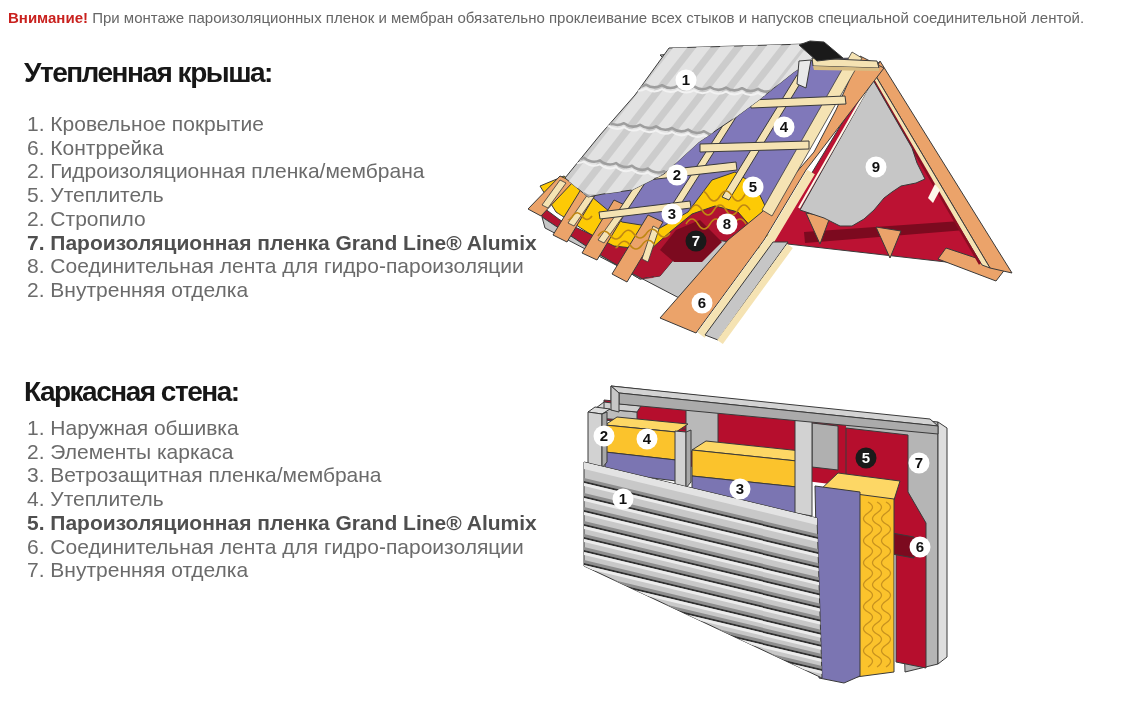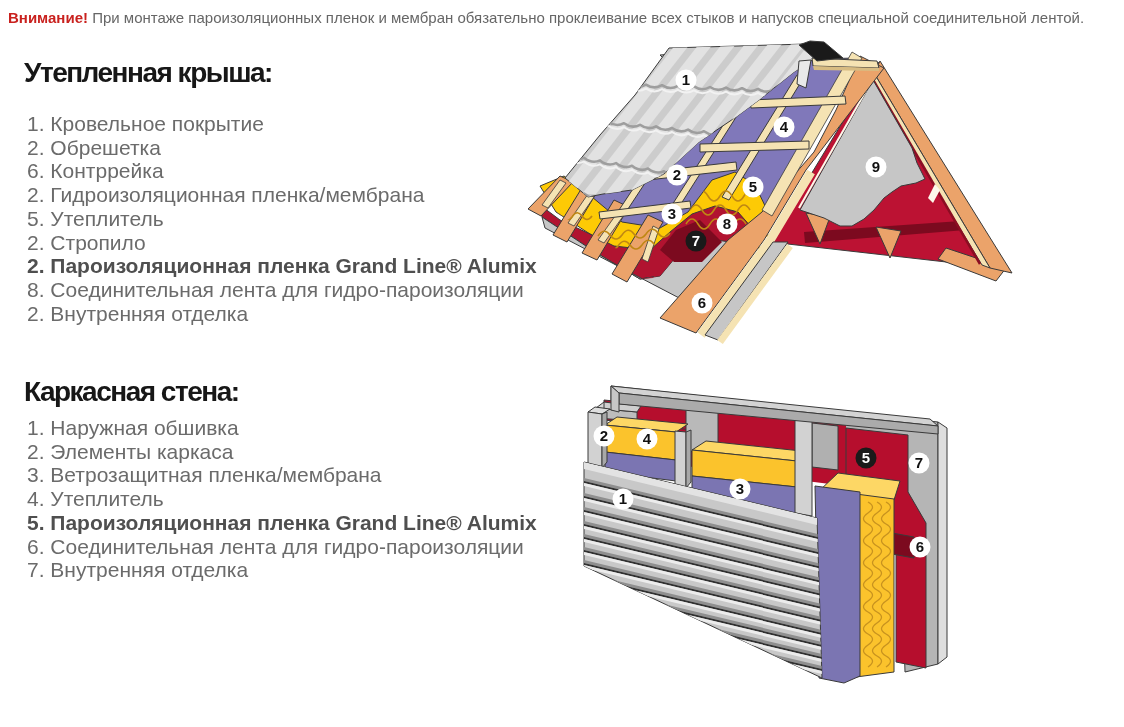--- a/index.html
+++ b/index.html
@@ -16,26 +16,25 @@
   svg{position:absolute;}
   text.bn{font-family:"Liberation Sans",sans-serif;font-weight:bold;font-size:15px;fill:#111;text-anchor:middle;}
   text.bw{font-family:"Liberation Sans",sans-serif;font-weight:bold;font-size:15px;fill:#fff;text-anchor:middle;}
 </style>
 </head>
 <body>
 <div class="warn"><b>Внимание!</b> При монтаже пароизоляционных пленок и мембран обязательно проклеивание всех стыков и напусков специальной соединительной лентой.</div>
 <h2 class="h1a">Утепленная крыша:</h2>
 <ul class="l1">
 <li>1. Кровельное покрытие</li>
-<li>2. Обрешетка</li>
 <li>6. Контррейка</li>
 <li>2. Гидроизоляционная пленка/мембрана</li>
 <li>5. Утеплитель</li>
 <li>2. Стропило</li>
-<li class="b">2. Пароизоляционная пленка Grand Line® Alumix</li>
+<li class="b">7. Пароизоляционная пленка Grand Line® Alumix</li>
 <li>8. Соединительная лента для гидро-пароизоляции</li>
 <li>2. Внутренняя отделка</li>
 </ul>
 <h2 class="h2a">Каркасная стена:</h2>
 <ul class="l2">
 <li>1. Наружная обшивка</li>
 <li>2. Элементы каркаса</li>
 <li>3. Ветрозащитная пленка/мембрана</li>
 <li>4. Утеплитель</li>
 <li class="b">5. Пароизоляционная пленка Grand Line® Alumix</li>

